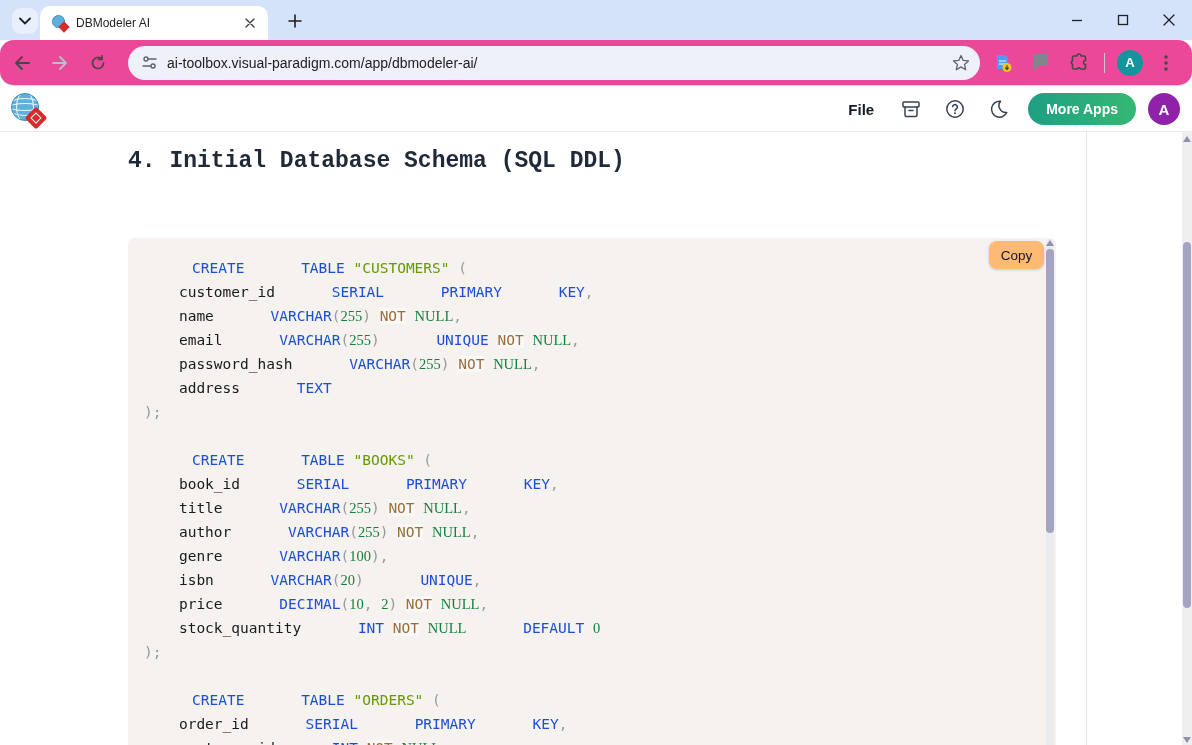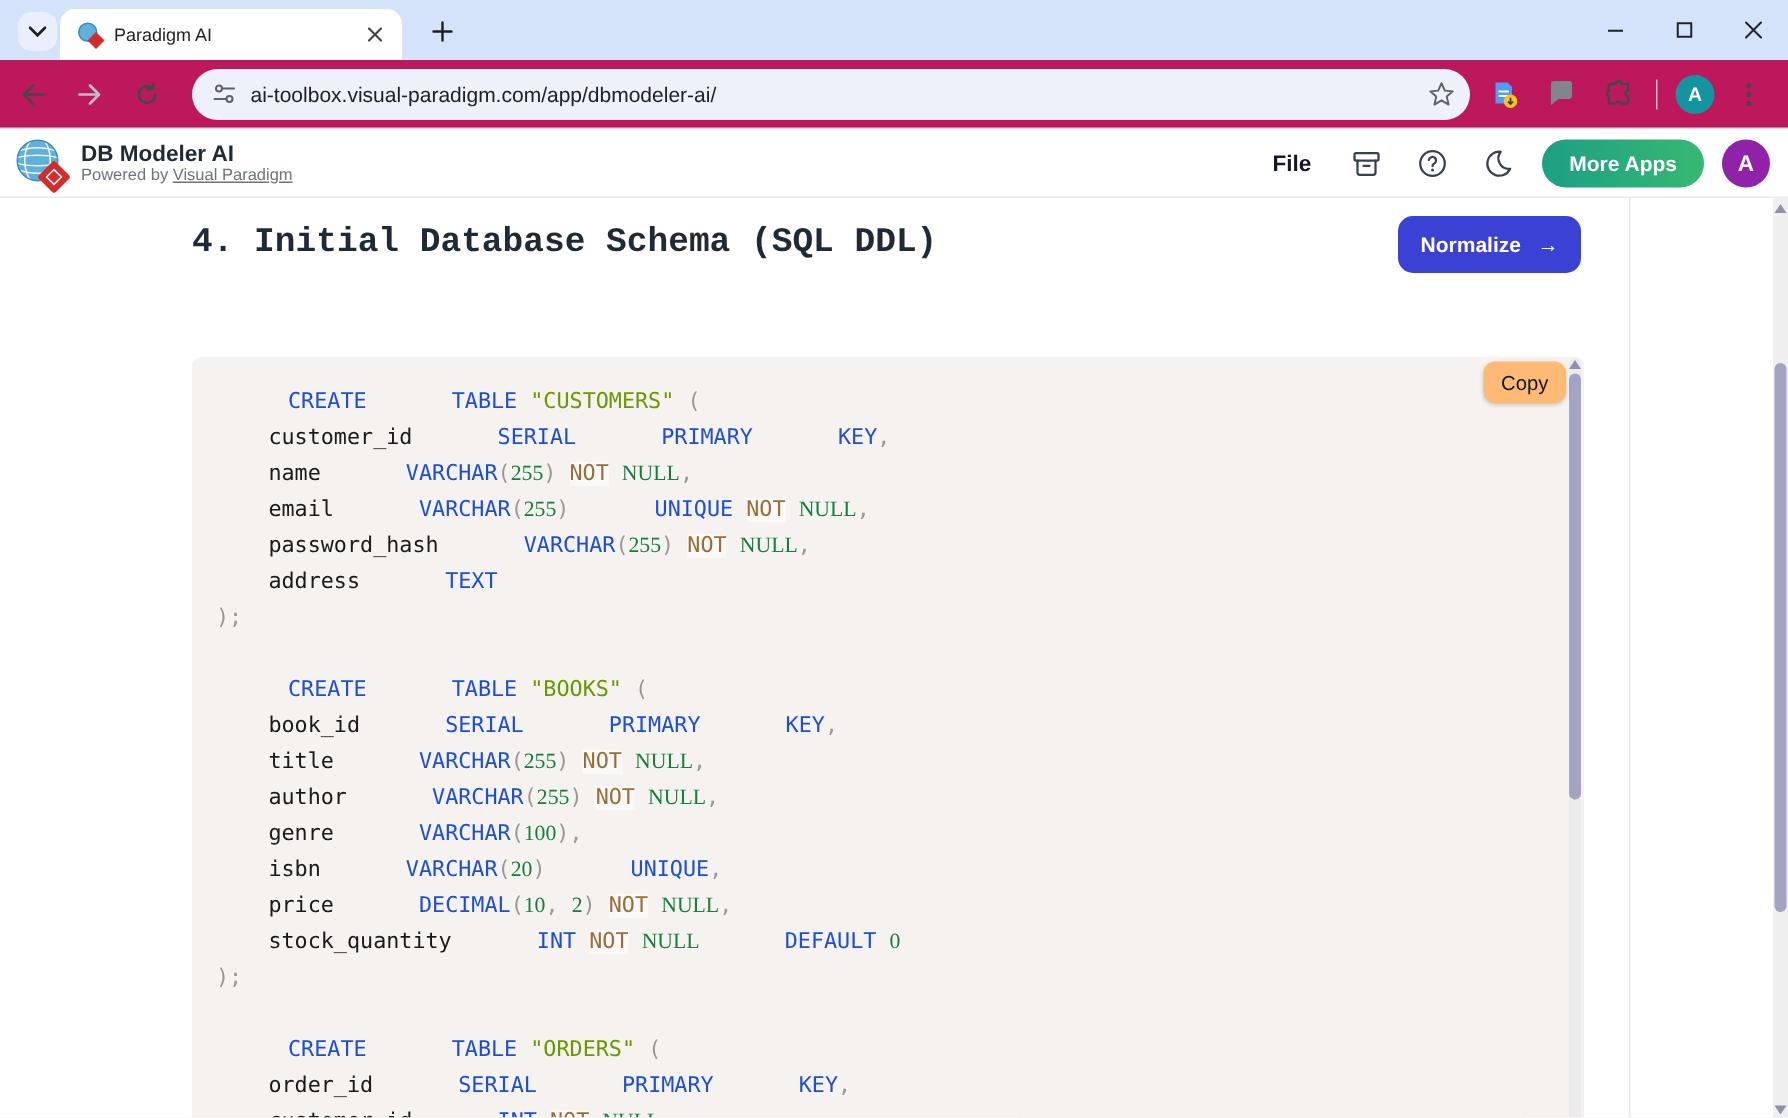--- a/index.html
+++ b/index.html
@@ -10,21 +10,21 @@
   
   .tabstrip { position:absolute; left:0; top:0; width:1192px; height:40px; background:#d4e2fa; }
   .tabsearch { position:absolute; left:12px; top:8px; width:26px; height:26px; border-radius:9px; background:#e9effc; display:flex; align-items:center; justify-content:center; }
   .tab { position:absolute; left:40px; top:6px; width:228px; height:34px; background:#fff; border-radius:10px 10px 0 0; display:flex; align-items:center; padding:0 10px 0 12px; }
   .tab-title { font-size:12px; color:#1f1f1f; flex:1; margin-left:8px; white-space:nowrap; overflow:hidden; }
   .tab-close { width:16px; height:16px; display:flex; align-items:center; justify-content:center; border-radius:50%; }
   .newtab { position:absolute; left:282px; top:8px; width:26px; height:26px; display:flex; align-items:center; justify-content:center; }
   .wincontrols { position:absolute; right:0; top:0; height:40px; display:flex; align-items:center; }
   .winbtn { width:46px; height:40px; display:flex; align-items:center; justify-content:center; }
 
-  .toolbar { position:absolute; left:0; top:40px; width:1192px; height:46px; background:#be185d; border-bottom:1px solid #dadce0; display:flex; align-items:center; }
+  .toolbar { position:absolute; left:0; top:40px; width:1192px; height:46px; background:#ec4899; border-bottom:1px solid #dadce0; display:flex; align-items:center;border-radius:14px; }
   .navbtn { width:32px; height:32px; display:flex; align-items:center; justify-content:center; border-radius:50%; margin-left:6px; }
   .omnibox { margin-left:14px; width:852px; height:34px; background:#eef1f9; border-radius:17px; display:flex; align-items:center; padding:0 10px 0 14px; }
   .url-text { font-size:14px; color:#202124; flex:1; margin-left:10px; white-space:nowrap; overflow:hidden; }
   .tb-icon { width:30px; height:30px; display:flex; align-items:center; justify-content:center; border-radius:50%; margin-left:8px; }
   .tb-divider { width:1px; height:20px; background:#c5c8cd; margin-left:10px; }
   .tb-avatar { width:26px; height:26px; border-radius:50%; background:#14949e; color:#fff; font-size:13px; font-weight:bold; display:flex; align-items:center; justify-content:center; margin-left:12px; }
 
   
   .appheader { position:absolute; left:0; top:87px; width:1192px; height:45px; background:#fff; border-bottom:1px solid #e8eaed; display:flex; align-items:center; }
   .logo { position:relative; width:33px; height:33px; margin-left:11px; }
@@ -85,21 +85,21 @@
     <div class="tabsearch">
       <svg width="12" height="8" viewBox="0 0 12 8">
           <path d="M1 1.5 L6 6.5 L11 1.5" fill="none" stroke="#202124" stroke-width="1.8" stroke-linecap="round"></path>
         </svg>
     </div>
     <div class="tab">
       <span class="mini-logo">
           <span class="g"></span>
           <span class="d"></span>
         </span>
-      <span class="tab-title">Paradigm AI</span>
+      <span class="tab-title">DBModeler AI</span>
       <span class="tab-close">
         <svg width="10" height="10" viewBox="0 0 10 10">
             <path d="M1 1 L9 9 M9 1 L1 9" stroke="#3c4043" stroke-width="1.4" stroke-linecap="round"></path>
           </svg>
       </span>
     </div>
     <div class="newtab">
       <svg width="14" height="14" viewBox="0 0 14 14">
           <path d="M7 1 V13 M1 7 H13" stroke="#1f1f1f" stroke-width="1.6" stroke-linecap="round"></path>
         </svg>
@@ -184,24 +184,20 @@
     <div class="logo">
       <span class="globe">
           <i style="left:4px; top:-3px; width:18px; height:32px;"></i>
           <i style="left:-6px; top:4px; width:38px; height:18px;"></i>
           <i style="left:-3px; top:9px; width:32px; height:8px;"></i>
         </span>
       <span class="diamond">
           <i></i>
         </span>
     </div>
-    <div class="apptitles">
-      <div class="apptitle">DB Modeler AI</div>
-      <div class="powered"><span>Powered by </span><a href="#">Visual Paradigm</a></div>
-    </div>
     <div class="ah-right">
       <div class="file-menu">File</div>
       <div class="ah-icon">
         <svg width="20" height="19" viewBox="0 0 20 19">
             <rect x="2" y="2" width="16" height="5" rx="1" fill="none" stroke="#374151" stroke-width="1.5"></rect>
             <path d="M4 7 v8 a1.5 1.5 0 0 0 1.5 1.5 h9 A1.5 1.5 0 0 0 16 15 V7 M8 10.5 h4" fill="none" stroke="#374151" stroke-width="1.5" stroke-linecap="round"></path>
           </svg>
       </div>
       <div class="ah-icon">
         <svg width="20" height="20" viewBox="0 0 20 20">
@@ -215,24 +211,20 @@
             <path d="M11.5 2.2 a8 8 0 1 0 6.3 11.3 A7 7 0 0 1 11.5 2.2 z" fill="none" stroke="#374151" stroke-width="1.5" stroke-linejoin="round"></path>
           </svg>
       </div>
       <button class="more-apps">More Apps</button>
       <div class="ah-avatar">A</div>
     </div>
   </div>
 
   <div class="main">
     <div class="heading">4. Initial Database Schema (SQL DDL)</div>
-    <button class="normalize">
-      <span>Normalize</span>
-      <span>→</span>
-    </button>
 
     <div class="code-card">
       <div class="code-pre" id="code-pre"><div class="code-line"><span class="tk-k">CREATE</span><span class="tk-t"> </span><span class="tk-k">TABLE</span><span class="tk-t"> </span><span class="tk-s">"CUSTOMERS"</span><span class="tk-t"> </span><span class="tk-u">(</span></div><div class="code-line"><span class="tk-t">    customer_id </span><span class="tk-k">SERIAL</span><span class="tk-t"> </span><span class="tk-k">PRIMARY</span><span class="tk-t"> </span><span class="tk-k">KEY</span><span class="tk-u">,</span></div><div class="code-line"><span class="tk-t">    name </span><span class="tk-k">VARCHAR</span><span class="tk-u">(</span><span class="tk-n">255</span><span class="tk-u">)</span><span class="tk-t"> </span><span class="tk-o">NOT</span><span class="tk-t"> </span><span class="tk-n">NULL</span><span class="tk-u">,</span></div><div class="code-line"><span class="tk-t">    email </span><span class="tk-k">VARCHAR</span><span class="tk-u">(</span><span class="tk-n">255</span><span class="tk-u">)</span><span class="tk-t"> </span><span class="tk-k">UNIQUE</span><span class="tk-t"> </span><span class="tk-o">NOT</span><span class="tk-t"> </span><span class="tk-n">NULL</span><span class="tk-u">,</span></div><div class="code-line"><span class="tk-t">    password_hash </span><span class="tk-k">VARCHAR</span><span class="tk-u">(</span><span class="tk-n">255</span><span class="tk-u">)</span><span class="tk-t"> </span><span class="tk-o">NOT</span><span class="tk-t"> </span><span class="tk-n">NULL</span><span class="tk-u">,</span></div><div class="code-line"><span class="tk-t">    address </span><span class="tk-k">TEXT</span></div><div class="code-line"><span class="tk-u">);</span></div><div class="code-line">&nbsp;</div><div class="code-line"><span class="tk-k">CREATE</span><span class="tk-t"> </span><span class="tk-k">TABLE</span><span class="tk-t"> </span><span class="tk-s">"BOOKS"</span><span class="tk-t"> </span><span class="tk-u">(</span></div><div class="code-line"><span class="tk-t">    book_id </span><span class="tk-k">SERIAL</span><span class="tk-t"> </span><span class="tk-k">PRIMARY</span><span class="tk-t"> </span><span class="tk-k">KEY</span><span class="tk-u">,</span></div><div class="code-line"><span class="tk-t">    title </span><span class="tk-k">VARCHAR</span><span class="tk-u">(</span><span class="tk-n">255</span><span class="tk-u">)</span><span class="tk-t"> </span><span class="tk-o">NOT</span><span class="tk-t"> </span><span class="tk-n">NULL</span><span class="tk-u">,</span></div><div class="code-line"><span class="tk-t">    author </span><span class="tk-k">VARCHAR</span><span class="tk-u">(</span><span class="tk-n">255</span><span class="tk-u">)</span><span class="tk-t"> </span><span class="tk-o">NOT</span><span class="tk-t"> </span><span class="tk-n">NULL</span><span class="tk-u">,</span></div><div class="code-line"><span class="tk-t">    genre </span><span class="tk-k">VARCHAR</span><span class="tk-u">(</span><span class="tk-n">100</span><span class="tk-u">)</span><span class="tk-u">,</span></div><div class="code-line"><span class="tk-t">    isbn </span><span class="tk-k">VARCHAR</span><span class="tk-u">(</span><span class="tk-n">20</span><span class="tk-u">)</span><span class="tk-t"> </span><span class="tk-k">UNIQUE</span><span class="tk-u">,</span></div><div class="code-line"><span class="tk-t">    price </span><span class="tk-k">DECIMAL</span><span class="tk-u">(</span><span class="tk-n">10</span><span class="tk-u">,</span><span class="tk-t"> </span><span class="tk-n">2</span><span class="tk-u">)</span><span class="tk-t"> </span><span class="tk-o">NOT</span><span class="tk-t"> </span><span class="tk-n">NULL</span><span class="tk-u">,</span></div><div class="code-line"><span class="tk-t">    stock_quantity </span><span class="tk-k">INT</span><span class="tk-t"> </span><span class="tk-o">NOT</span><span class="tk-t"> </span><span class="tk-n">NULL</span><span class="tk-t"> </span><span class="tk-k">DEFAULT</span><span class="tk-t"> </span><span class="tk-n">0</span></div><div class="code-line"><span class="tk-u">);</span></div><div class="code-line">&nbsp;</div><div class="code-line"><span class="tk-k">CREATE</span><span class="tk-t"> </span><span class="tk-k">TABLE</span><span class="tk-t"> </span><span class="tk-s">"ORDERS"</span><span class="tk-t"> </span><span class="tk-u">(</span></div><div class="code-line"><span class="tk-t">    order_id </span><span class="tk-k">SERIAL</span><span class="tk-t"> </span><span class="tk-k">PRIMARY</span><span class="tk-t"> </span><span class="tk-k">KEY</span><span class="tk-u">,</span></div><div class="code-line"><span class="tk-t">    customer_id </span><span class="tk-k">INT</span><span class="tk-t"> </span><span class="tk-o">NOT</span><span class="tk-t"> </span><span class="tk-n">NULL</span><span class="tk-u">,</span></div></div>
       <button class="copy-btn">Copy</button>
       <div class="code-sb">
         <span class="arrow-up"></span>
         <span class="thumb"></span>
       </div>
     </div>
 

